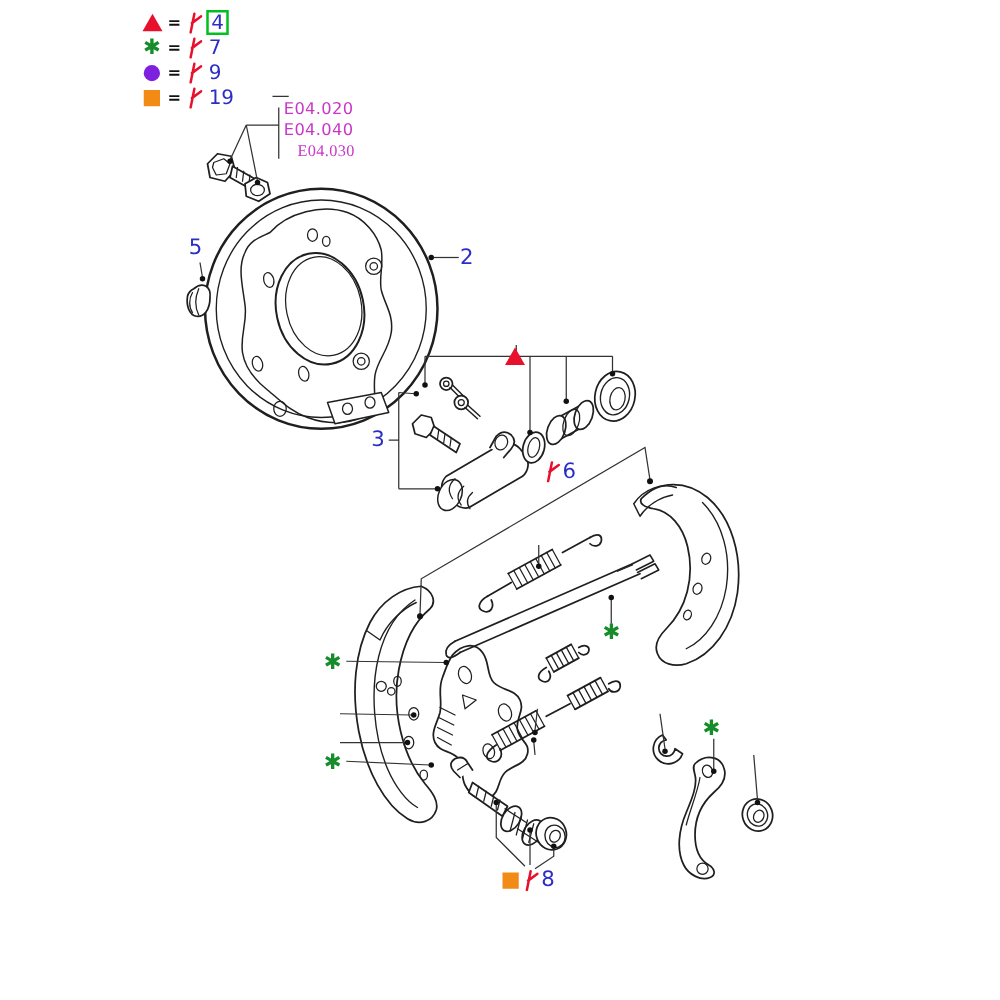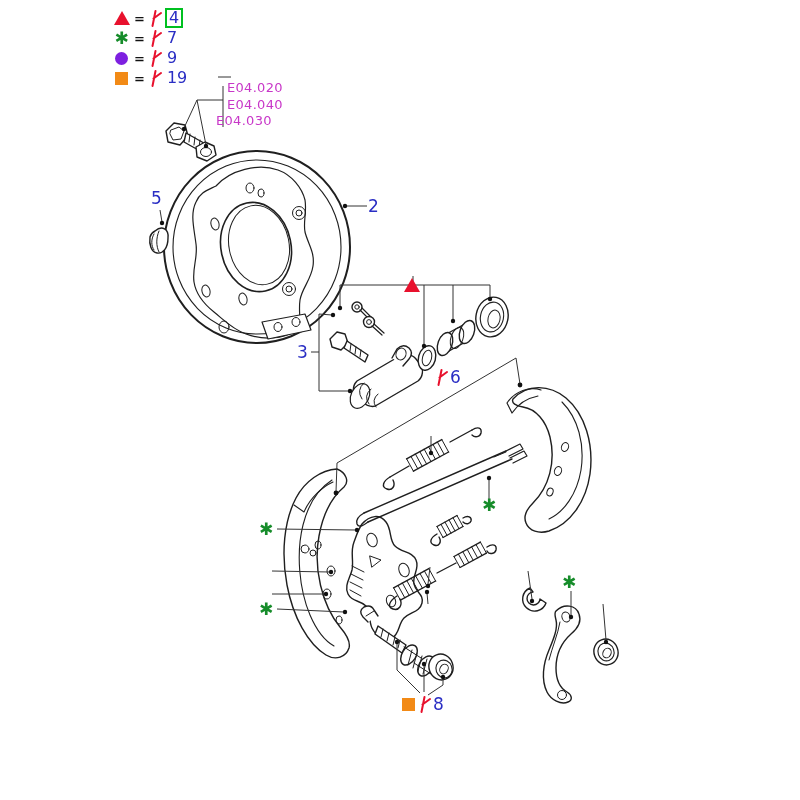--- a/index.html
+++ b/index.html
@@ -303,21 +303,21 @@
           <svg class="flagsvg" width="14" height="18" viewBox="0 0 14 18">
             <path d="M4.5,17 L7.5,2 M5.5,9.5 L13,4" stroke="#e8112d" stroke-width="2" fill="none" stroke-linecap="round"></path>
           </svg>
         </span>
         <span class="ref">19</span>
       </div>
     </div>
 <div id="codes">
       <div class="code" style="left: 227px; top: 80px;">E04.020</div>
       <div class="code" style="left: 227px; top: 96.5px; text-align: center;">E04.040</div>
-      <div class="code" style="left: 216px; top: 113px;">E04.030</div>
+      <div class="code" style="left: 238px; top: 113px; font-family: Liberation Serif, serif;">E04.030</div>
     </div>
 <div id="labels">
       <div class="plabel" style="left: 368px; top: 198px;">
         <span class="num">2</span>
       </div>
       <div class="plabel" style="left: 297px; top: 344px;">
         <span class="num">3</span>
       </div>
       <div class="plabel" style="left: 151px; top: 190px;">
         <span class="num">5</span>

